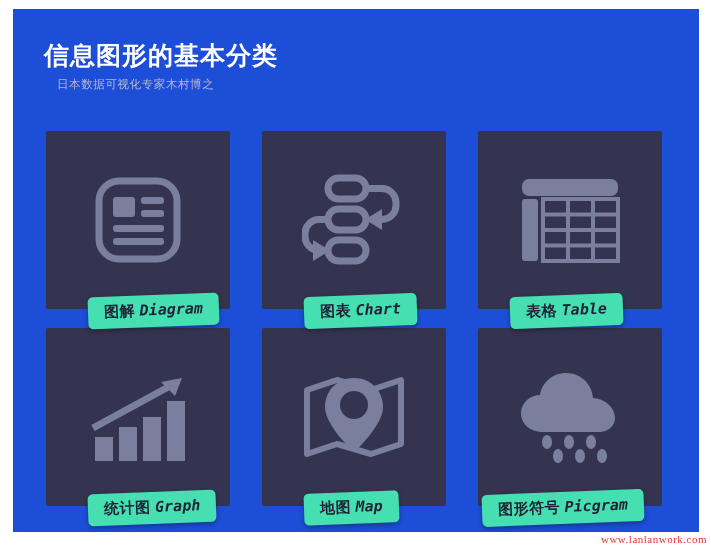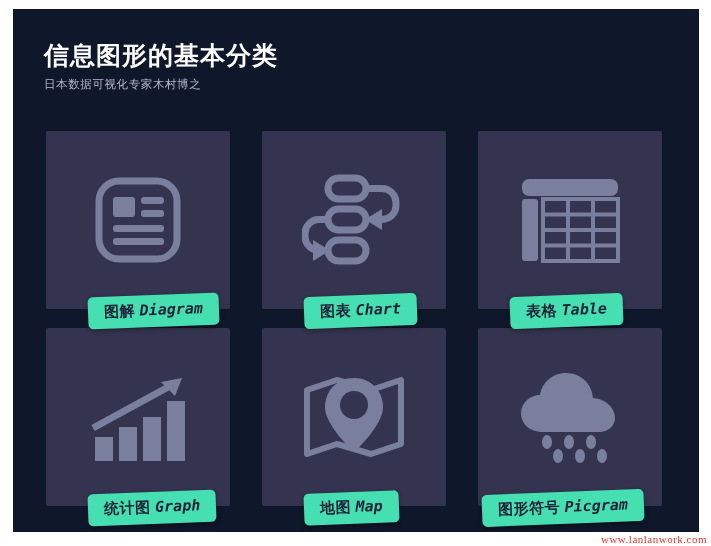--- a/index.html
+++ b/index.html
@@ -13,21 +13,21 @@
     overflow: hidden;
     font-family: "Liberation Sans", "DejaVu Sans", sans-serif;
   }
 
   #slide {
     position: absolute;
     left: 13px;
     top: 9px;
     width: 686px;
     height: 523px;
-    background: #0f172a;
+    background: #1d4ed8;
     overflow: hidden;
   }
 
   
   #header {
     position: absolute;
     left: 31px;
     top: 32px;
     width: 500px;
   }
@@ -38,20 +38,21 @@
     letter-spacing: 1px;
     line-height: 1.15;
     white-space: nowrap;
   }
   #subtitle {
     color: #b6b8cc;
     font-size: 11.5px;
     letter-spacing: 0.6px;
     margin-top: 7px;
     white-space: nowrap;
+    margin-left: 13px;
   }
 
   
   #grid {
     position: absolute;
     left: 33px;
     top: 122px;
     width: 620px;
     height: 395px;
     display: grid;

